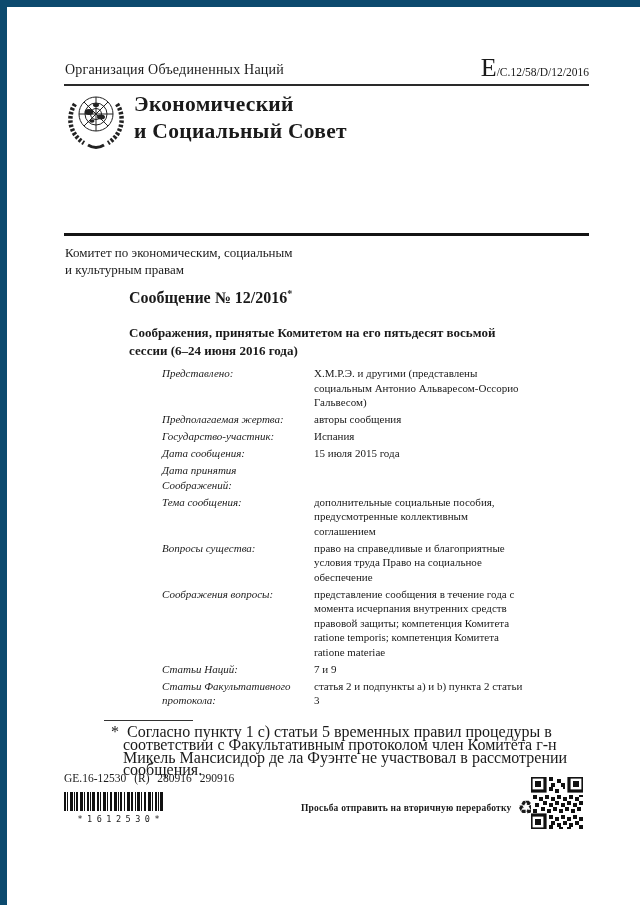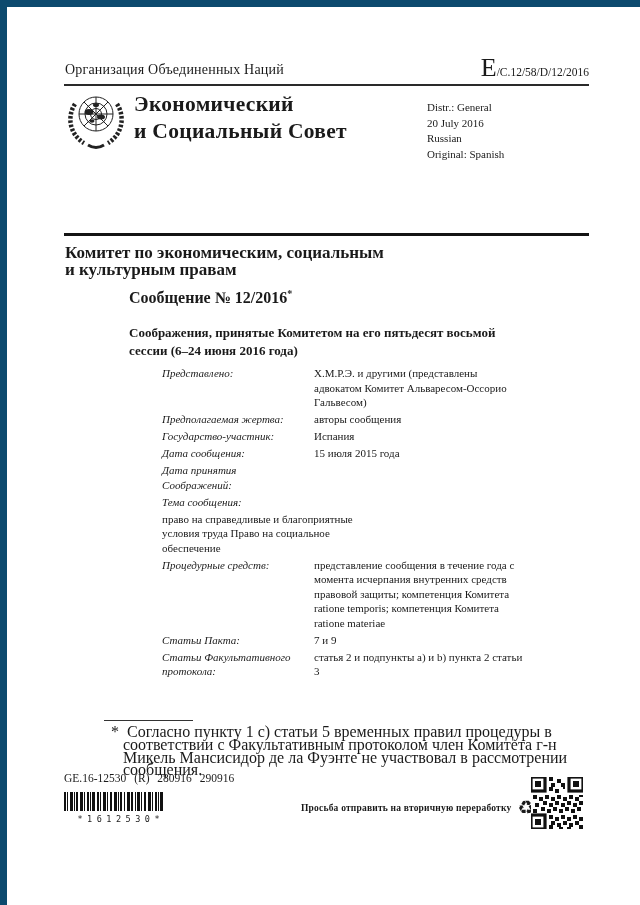--- a/index.html
+++ b/index.html
@@ -18,21 +18,21 @@
   .doc-symbol{position:absolute;right:56px;top:46px;white-space:nowrap;}
   .doc-symbol .big-e{font-size:26px;font-weight:normal;}
   .doc-symbol .sym-rest{font-size:11.5px;}
   .header-rule{position:absolute;left:57px;right:56px;top:77px;height:2px;background:#2a2a2a;}
   
   .emblem{position:absolute;left:56px;top:82px;}
   .masthead-title{position:absolute;left:127px;top:84px;font-size:21.5px;font-weight:bold;line-height:27px;letter-spacing:.3px;}
   .distr{position:absolute;left:420px;top:93px;font-size:11px;line-height:15.5px;}
   
   .thick-rule{position:absolute;left:57px;right:56px;top:226px;height:3px;background:#141414;}
-  .committee{position:absolute;left:58px;top:237px;font-size:17px;font-weight:bold;line-height:17px;}
+  .committee{position:absolute;left:58px;top:237px;font-size:13px;font-weight:normal;line-height:17px;}
   .comm-heading{position:absolute;left:122px;top:281px;font-size:16px;font-weight:bold;}
   .comm-heading sup{font-size:10px;}
   .comm-title{position:absolute;left:122px;top:317px;width:400px;font-size:13px;font-weight:bold;line-height:17.5px;}
   
   .details{position:absolute;left:155px;top:359px;width:420px;font-size:11px;line-height:14.5px;}
   .detail-row{display:flex;margin-bottom:2.5px;}
   .detail-label{flex:0 0 152px;width:152px;font-style:italic;padding-right:10px;box-sizing:border-box;}
   .detail-value{width:212px;}
   
   .fn-rule{position:absolute;left:97px;top:713px;width:89px;border-top:1.5px solid #333;}
@@ -77,68 +77,64 @@
         <path d="M12,15 C4,27 6,45 21,54"></path>
         <path d="M54,15 C62,27 60,45 45,54"></path>
       </g>
       <path d="M25,56 Q33,61 41,56" stroke="#222" stroke-width="3" fill="none"></path>
     </svg>
   </div>
   <div class="masthead-title">
     <div>Экономический</div>
     <div>и Социальный Совет</div>
   </div>
-  <div class="distr">
-    <div>Distr.: General</div>
-    <div>20 July 2016</div>
-    <div>Russian</div>
-    <div>Original: Spanish</div>
-  </div>
 
   <div class="thick-rule"></div>
   <div class="committee">
     <div>Комитет по экономическим, социальным</div>
     <div>и культурным правам</div>
   </div>
 
   <div class="comm-heading"><span>Сообщение № 12/2016</span><sup>*</sup></div>
   <div class="comm-title">Соображения, принятые Комитетом на его пятьдесят восьмой сессии (6–24 июня 2016 года)</div>
 
   <div class="details">
     <div class="detail-row">
       <div class="detail-label">Представлено:</div>
-      <div class="detail-value">Х.М.Р.Э. и другими (представлены адвокатом Комитет Альваресом-Оссорио Гальвесом)</div>
+      <div class="detail-value">Х.М.Р.Э. и другими (представлены социальным Антонио Альваресом-Оссорио Гальвесом)</div>
     </div>
     <div class="detail-row">
       <div class="detail-label">Предполагаемая жертва:</div>
       <div class="detail-value">авторы сообщения</div>
     </div>
     <div class="detail-row">
       <div class="detail-label">Государство-участник:</div>
       <div class="detail-value">Испания</div>
     </div>
     <div class="detail-row">
       <div class="detail-label">Дата сообщения:</div>
       <div class="detail-value">15 июля 2015 года</div>
     </div>
     <div class="detail-row">
       <div class="detail-label">Дата принятия Соображений:</div>
     </div>
     <div class="detail-row">
       <div class="detail-label">Тема сообщения:</div>
-    </div>
-    <div class="detail-row">
+      <div class="detail-value">дополнительные социальные пособия, предусмотренные коллективным соглашением</div>
+    </div>
+    <div class="detail-row">
+      <div class="detail-label">Вопросы существа:</div>
       <div class="detail-value">право на справедливые и благоприятные условия труда Право на социальное обеспечение</div>
     </div>
     <div class="detail-row">
-      <div class="detail-label">Процедурные средств:</div>
+      <div class="detail-label">Соображения вопросы:</div>
       <div class="detail-value">представление сообщения в течение года с момента исчерпания внутренних средств правовой защиты; компетенция Комитета ratione temporis; компетенция Комитета ratione materiae</div>
     </div>
     <div class="detail-row">
-      <div class="detail-label">Статьи Пакта:</div>
+      <div class="detail-label">Статьи Наций:</div>
       <div class="detail-value">7 и 9</div>
     </div>
     <div class="detail-row">
       <div class="detail-label">Статьи Факультативного протокола:</div>
       <div class="detail-value">статья 2 и подпункты a) и b) пункта 2 статьи 3</div>
     </div>
   </div>
 
   <div class="fn-rule"></div>
   <div class="footnote"><span class="fn-mark">*</span><span>Согласно пункту 1 с) статьи 5 временных правил процедуры в соответствии с Факультативным протоколом член Комитета г-н Микель Мансисидор де ла Фуэнте не участвовал в рассмотрении сообщения.</span></div>

